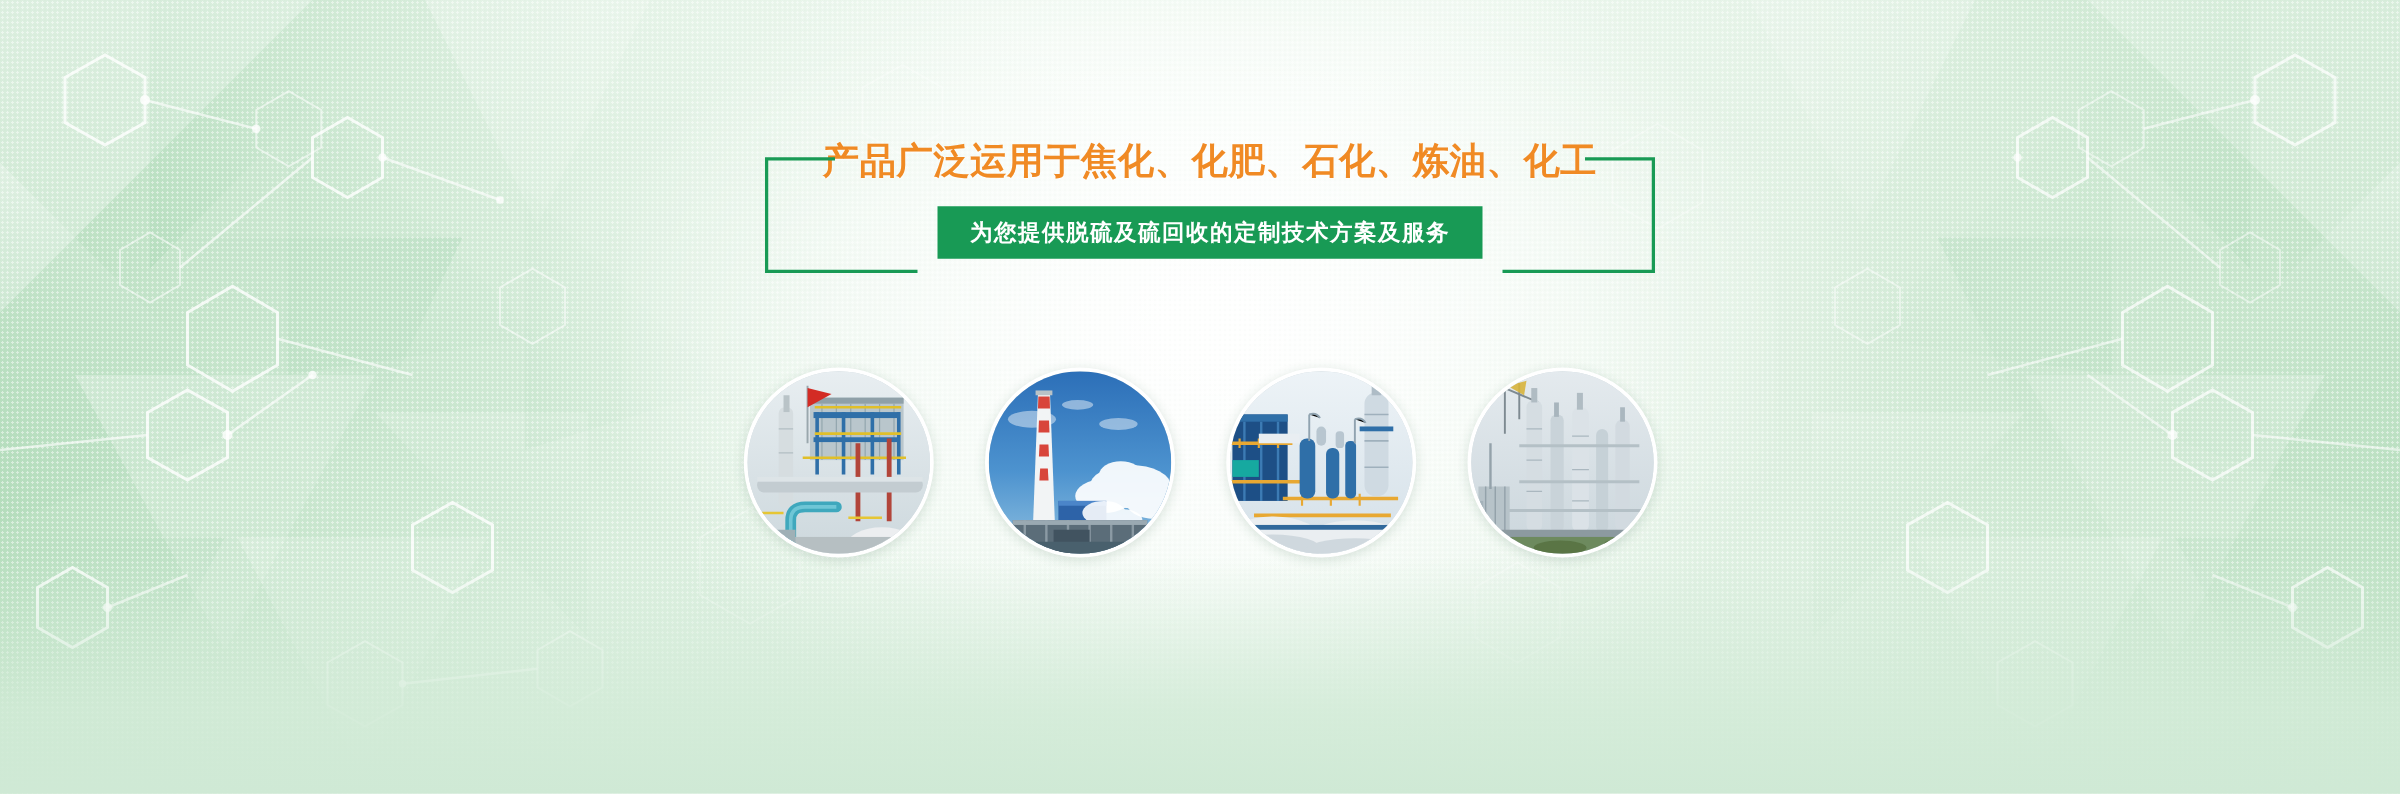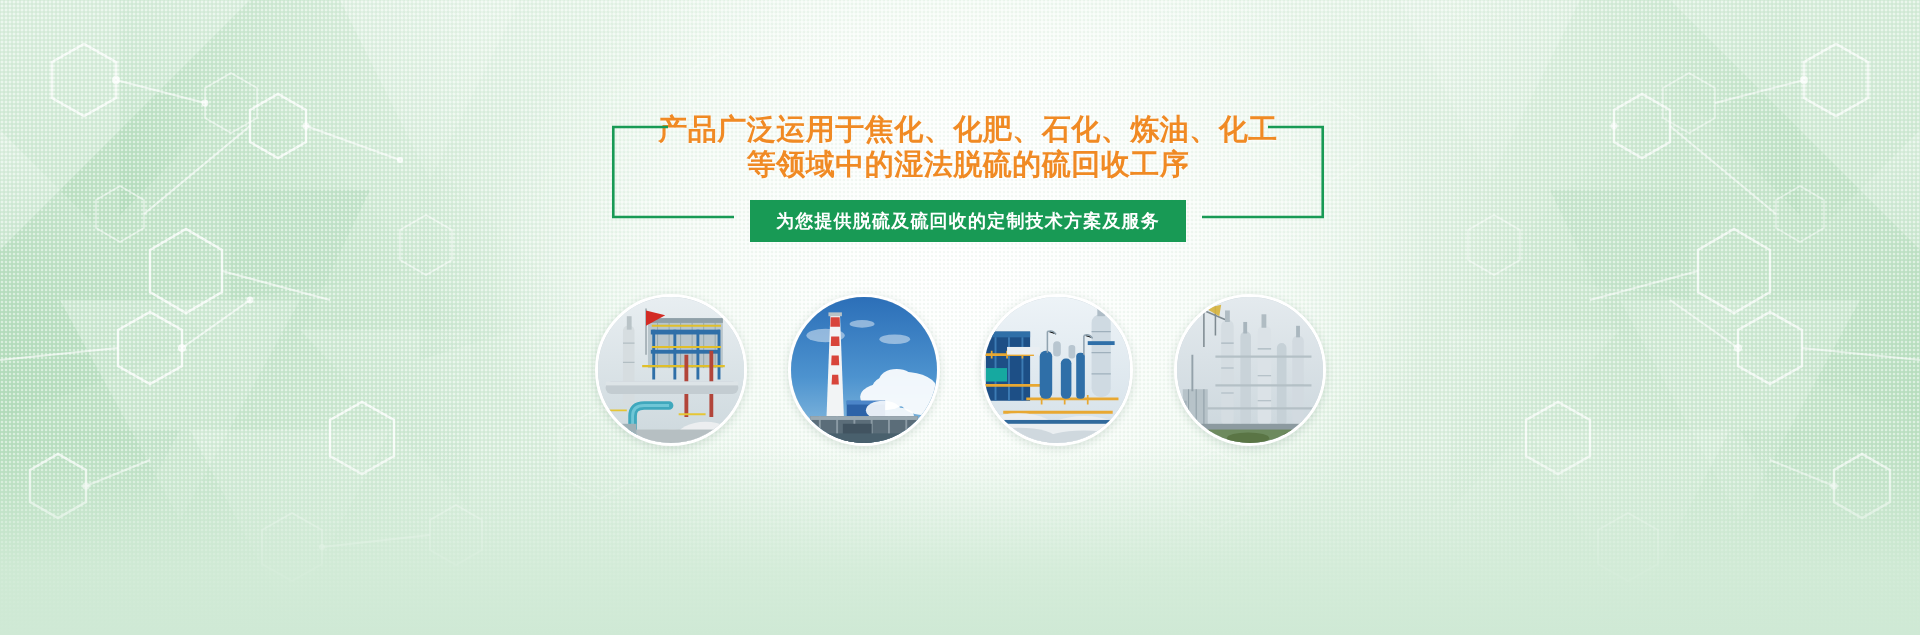--- a/index.html
+++ b/index.html
@@ -261,21 +261,20 @@
 
           <path d="M0,22 L56,22"></path>
           <path d="M1.3,22 L1.3,112 L122,112"></path>
 
           <path d="M656,22 L712,22"></path>
           <path d="M710.7,22 L710.7,112 L590,112"></path>
         </g>
       </svg>
 
       <div class="headline">产品广泛运用于焦化、化肥、石化、炼油、化工</div>
-      <div class="headline">等领域中的湿法脱硫的硫回收工序</div>
 
       <div class="subtitle-bar">为您提供脱硫及硫回收的定制技术方案及服务</div>
     </div>
   </div>
 
   <div class="circles">
 
     <div class="circle">
       <svg viewBox="0 0 152 152">
         <defs>

